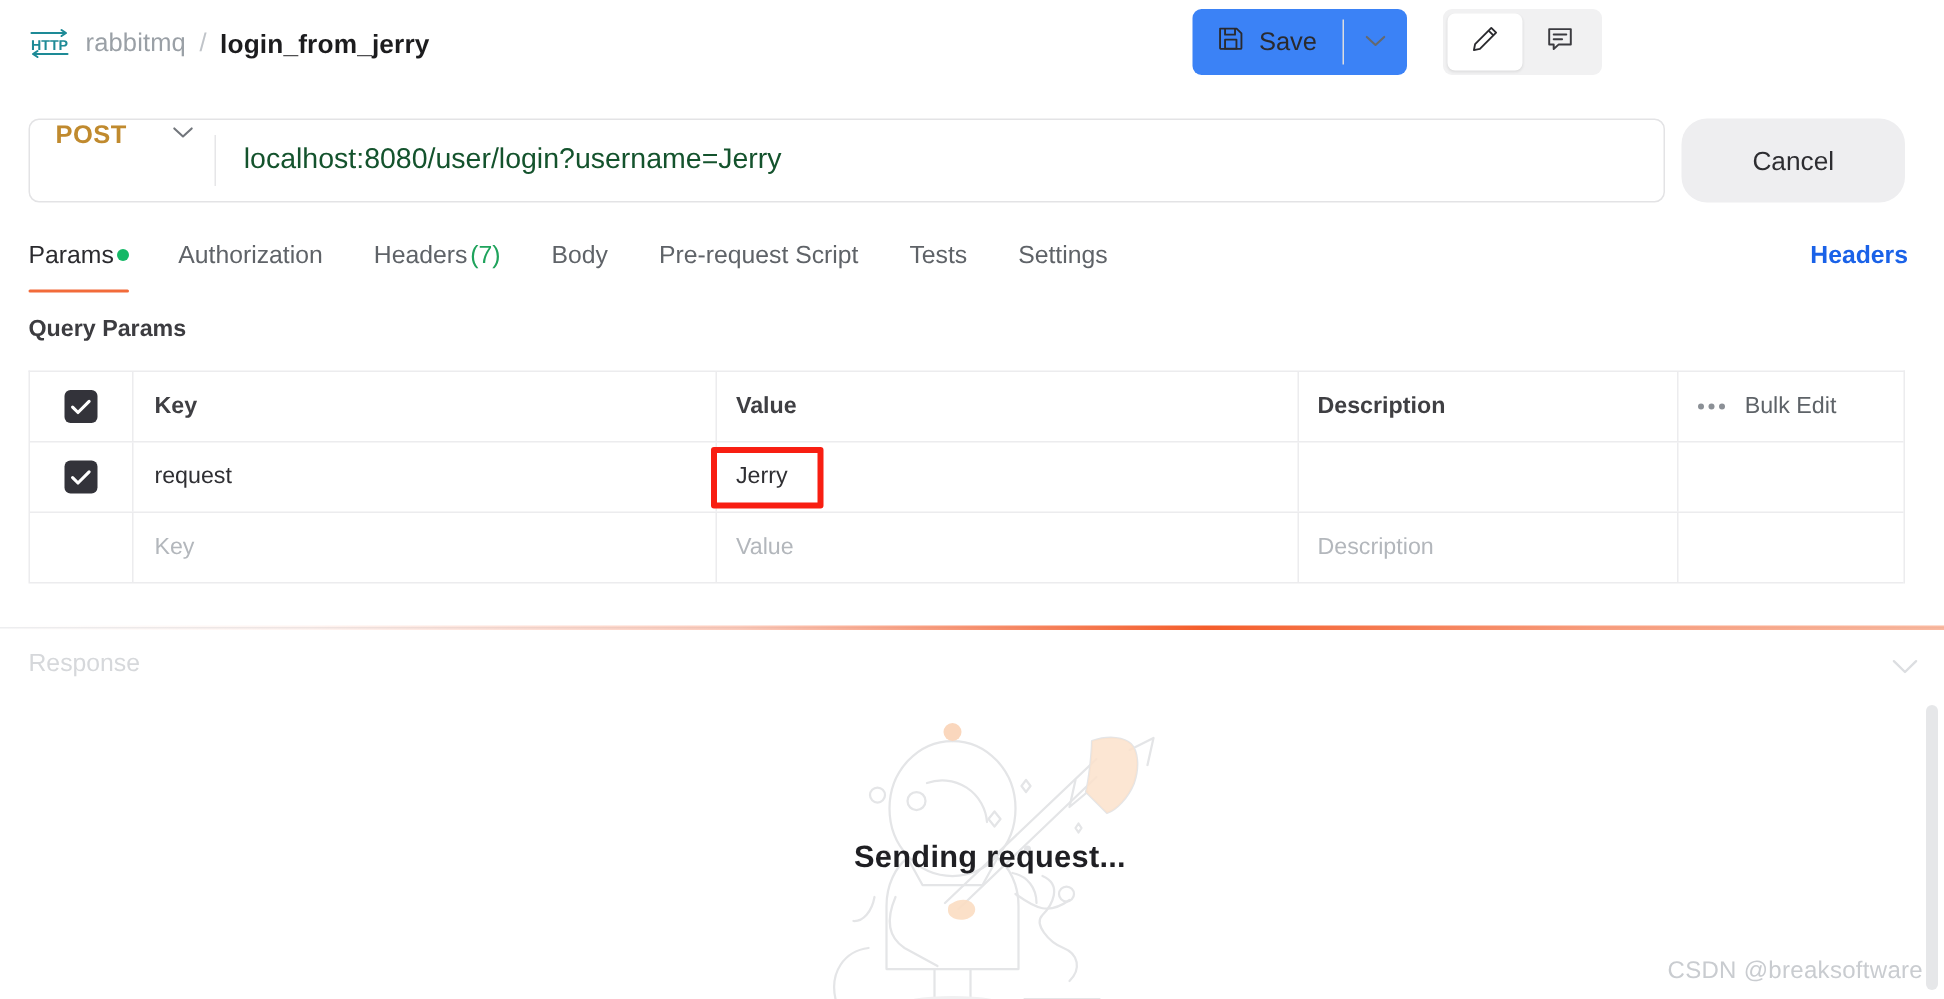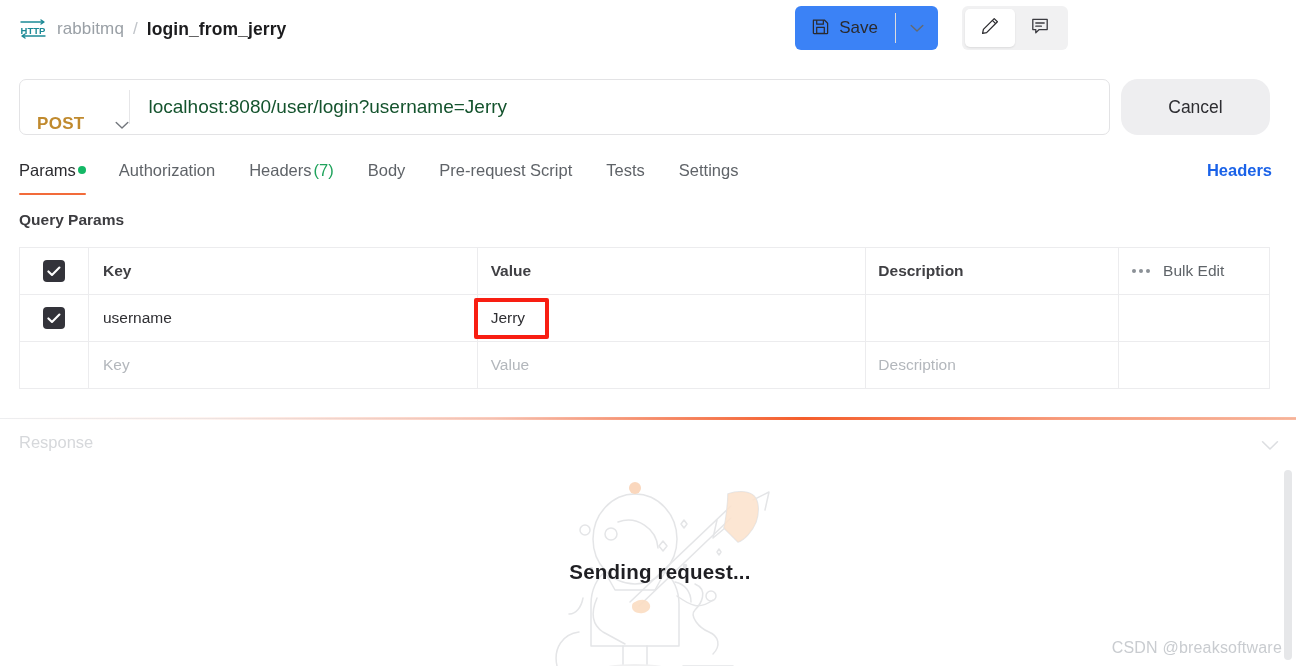--- a/index.html
+++ b/index.html
@@ -55,22 +55,22 @@
   .icon-btn.active { background: #ffffff; box-shadow: 0 1px 2px rgba(0,0,0,.09); }
 
   
   .urlbar {
     position: absolute; left: 19px; top: 79px;
     width: 1091px; height: 56px;
     border: 1px solid #e3e3e5; border-radius: 7px;
     display: flex; align-items: center; background: #fff;
   }
   .method {
-    display: flex; align-items: flex-end; gap: 30px;
-    padding-left: 17px; padding-right: 0; height: 100%; cursor: pointer;
+    display: flex; align-items: flex-start; gap: 30px;
+    padding-left: 17px; padding-right: 14px; height: 100%; cursor: pointer;
   }
   .method-label {
     font-size: 17px; font-weight: bold; color: #c08a2e; letter-spacing: .3px;
   }
   .method-sep { width: 1px; height: 34px; background: #e6e6e8; }
   .url-input {
     flex: 1; border: none; outline: none; background: transparent;
     font-family: "Liberation Sans", sans-serif;
     font-size: 19px; color: #14532d; padding-left: 19px; height: 100%;
   }
@@ -332,21 +332,21 @@
 
     <div class="trow">
       <div class="tcell c-check">
         <span class="checkbox">
           <svg width="14" height="11" viewBox="0 0 14 11">
               <path d="M1.4 5.4 L5 9 L12.4 1.6" fill="none" stroke="#ffffff" stroke-width="2.1" stroke-linecap="round" stroke-linejoin="round"></path>
             </svg>
         </span>
       </div>
       <div class="tcell c-key">
-        <span class="cell-text">username</span>
+        <span class="cell-text">request</span>
       </div>
       <div class="tcell c-val">
         <span class="cell-text">Jerry</span>
         <span class="highlight-box"></span>
       </div>
       <div class="tcell c-desc">
         <span class="cell-text"></span>
       </div>
       <div class="tcell c-bulk"></div>
     </div>

